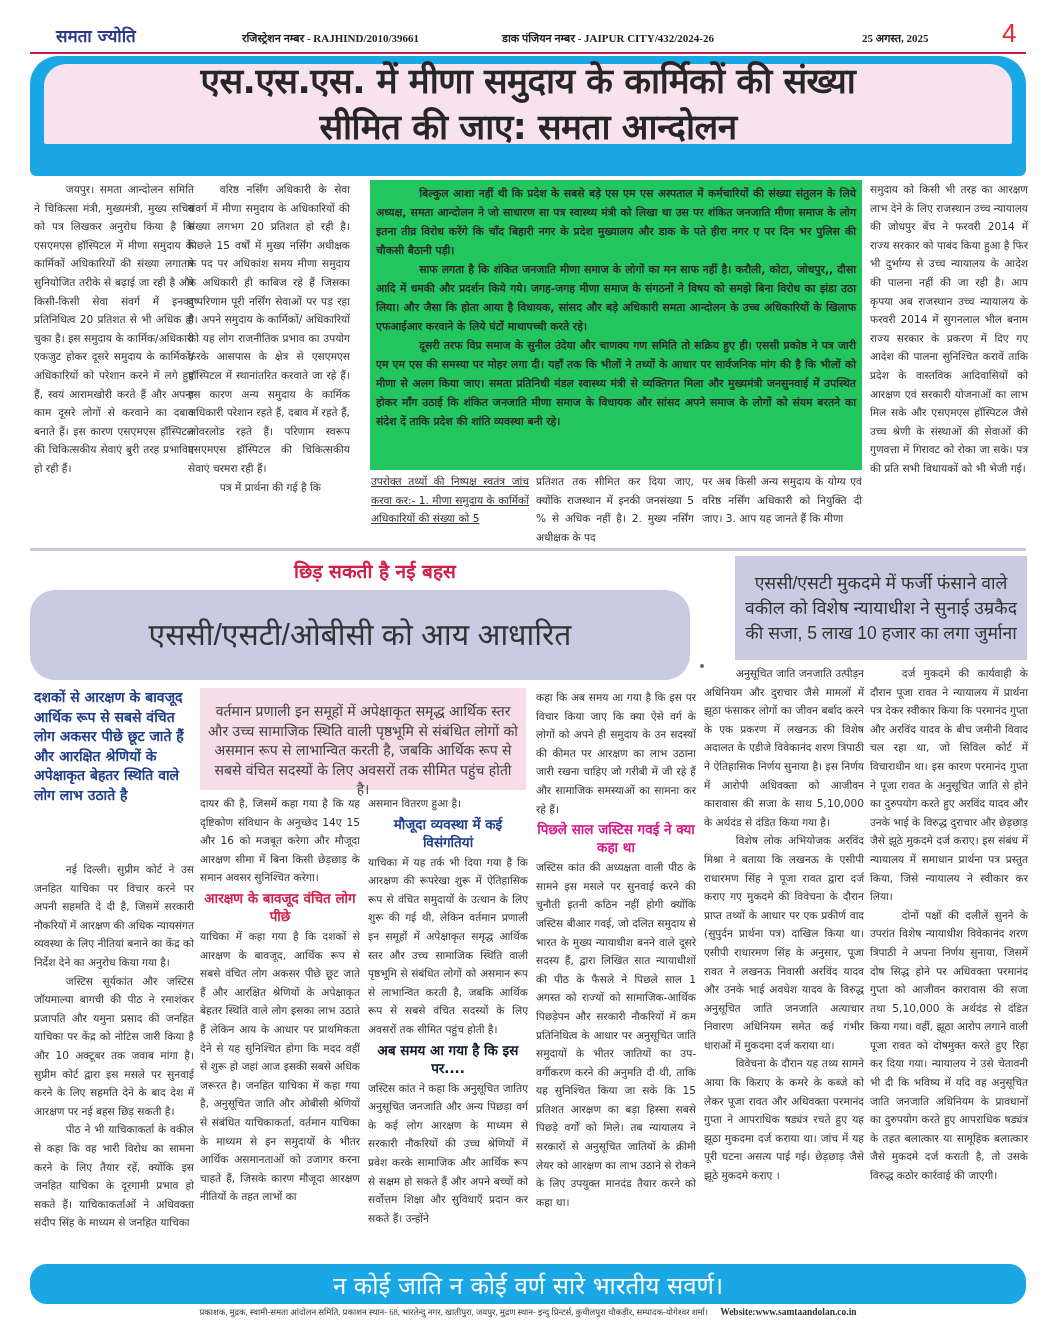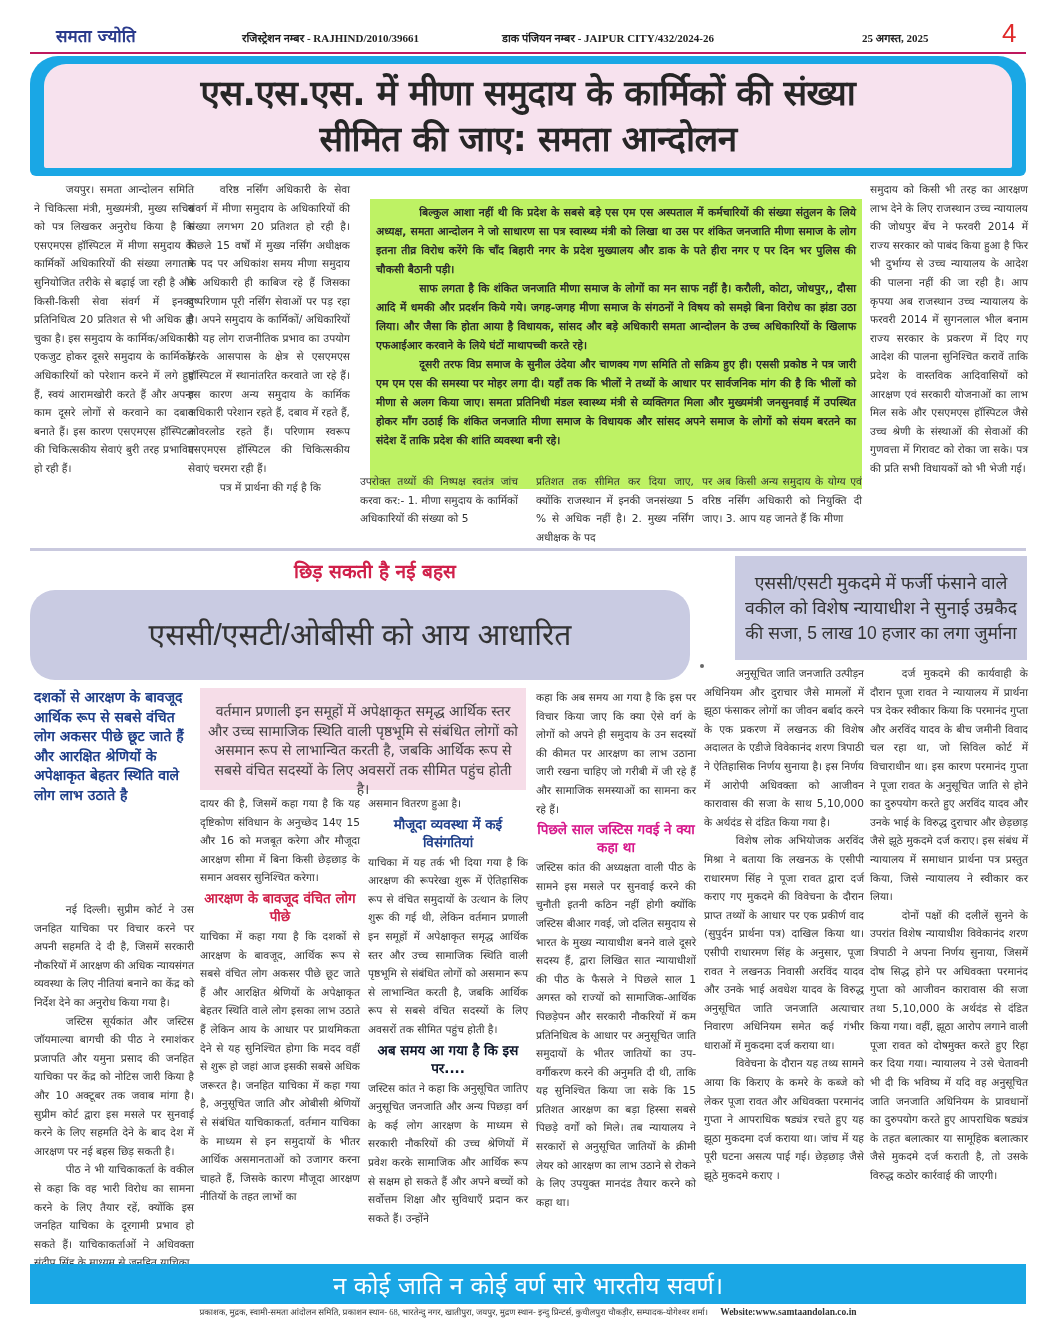--- a/index.html
+++ b/index.html
@@ -7,49 +7,49 @@
   body { font-family: "DejaVu Sans", "Liberation Sans", sans-serif; color: #2a2a2a; position: relative; }
 
   .masthead { position: absolute; left: 30px; top: 20px; width: 996px; height: 34px; border-bottom: 2px solid #be185d; }
   .mast-name { position: absolute; left: 26px; top: 4px; font-size: 17px; font-weight: bold; color: #2a3a8c; font-family: "DejaVu Serif", serif; }
   .mast-reg { position: absolute; left: 212px; top: 10px; font-size: 11px; color: #222; font-family: "Liberation Serif", serif; font-weight: bold; }
   .mast-post { position: absolute; left: 472px; top: 10px; font-size: 11px; color: #222; font-family: "Liberation Serif", serif; font-weight: bold; }
   .mast-date { position: absolute; left: 832px; top: 10px; font-size: 11px; color: #222; font-family: "Liberation Serif", serif; font-weight: bold; }
   .mast-page { position: absolute; left: 972px; top: -2px; font-size: 26px; color: #e02b2b; font-family: "Liberation Sans", sans-serif; }
 
   .headline-wrap { position: absolute; left: 30px; top: 56px; width: 996px; height: 120px; background: #1aa7e5; border-radius: 28px 28px 6px 6px; }
-  .headline-inner { position: absolute; left: 14px; top: 8px; width: 968px; height: 104px; background: #f7e2ee; border-radius: 22px 22px 2px 2px; display: flex; flex-direction: column; justify-content: center; align-items: center; }
+  .headline-inner { position: absolute; left: 14px; top: 8px; width: 968px; height: 80px; background: #f7e2ee; border-radius: 22px 22px 2px 2px; display: flex; flex-direction: column; justify-content: center; align-items: center; }
   .headline { font-size: 35px; line-height: 46px; font-weight: bold; color: #262626; text-align: center; font-family: "DejaVu Sans", sans-serif; letter-spacing: -0.5px; }
 
   .col { position: absolute; font-size: 10.6px; line-height: 18.6px; text-align: justify; color: #333; font-family: "DejaVu Sans", sans-serif; }
   .col p { text-indent: 3em; }
   .col p.noindent { text-indent: 0; }
 
-  .box-blue { position: absolute; left: 370px; top: 180px; width: 492px; height: 290px; background: #bef264; padding: 4px 6px; font-size: 10.8px; line-height: 19px; text-align: justify; font-weight: bold; color: #2b2b2b; margin-top: 19px; }
+  .box-blue { position: absolute; left: 370px; top: 180px; width: 492px; height: 290px; background: #22c55e; padding: 4px 6px; font-size: 10.8px; line-height: 19px; text-align: justify; font-weight: bold; color: #2b2b2b; }
   .box-blue p { text-indent: 4em; }
 
   .sep-line { position: absolute; height: 3px; background: #c9c9de; }
 
   .sub-kicker { position: absolute; left: 60px; top: 558px; width: 630px; text-align: center; font-size: 19px; color: #d0204a; font-weight: bold; }
   .sub-headline-box { position: absolute; left: 30px; top: 590px; width: 660px; height: 90px; background: #c9cbe2; display: flex; flex-direction: column; justify-content: center; align-items: center; border-radius: 25px; }
   .sub-headline { font-size: 30px; line-height: 40px; color: #333; text-align: center; font-family: "Liberation Sans", sans-serif; }
 
   .side-headline-box { position: absolute; left: 735px; top: 556px; width: 292px; height: 104px; background: #c9cbe2; display: flex; flex-direction: column; justify-content: center; align-items: center; padding: 2px 4px; }
   .side-headline { font-size: 17.5px; line-height: 25px; color: #333; text-align: center; font-family: "Liberation Sans", sans-serif; }
 
   .pull-left { position: absolute; left: 34px; top: 688px; width: 160px; font-size: 14px; line-height: 19.5px; font-weight: bold; color: #1f3f8a; }
   .pull-center { position: absolute; left: 200px; top: 688px; width: 326px; height: 102px; background: #f6dde8; font-size: 14px; line-height: 19.5px; text-align: center; color: #404040; padding: 14px 6px; }
 
   .sec-head { text-align: center; font-weight: bold; font-size: 13.5px; line-height: 18px; margin: 2px 0 2px; text-indent: 0; }
   .sec-head.blue { color: #1f3f8a; }
   .sec-head.red { color: #d0204a; }
   .sec-head.cyan { color: #0f172a; }
   .sec-head.magenta { color: #d6168a; }
 
-  .footer-band { position: absolute; left: 30px; top: 1264px; width: 996px; height: 40px; background: #1aa7e5; display: flex; align-items: center; justify-content: center; }
+  .footer-band { position: absolute; left: 30px; top: 1264px; width: 996px; height: 40px; background: #1aa7e5; display: flex; align-items: center; justify-content: center; border-radius: 17px; }
   .footer-slogan { color: #ffffff; font-size: 24px; font-family: "DejaVu Sans", sans-serif; }
   .imprint { position: absolute; left: 30px; top: 1306px; width: 996px; font-size: 8.5px; color: #333; text-align: center; font-family: "Liberation Serif", serif; }
   .imprint .web { font-weight: bold; margin-left: 10px; font-size: 9.5px; }
   .bullet-mark { position:absolute; left:700px; top:664px; width:4px; height:4px; background:#666; border-radius:50%; }
 </style>
 </head>
 <body>
 
 <div class="masthead">
   <span class="mast-name">समता ज्योति</span>
@@ -73,21 +73,21 @@
   <p>वरिष्ठ नर्सिंग अधिकारी के सेवा संवर्ग में मीणा समुदाय के अधिकारियों की संख्या लगभग 20 प्रतिशत हो रही है। पिछले 15 वर्षों में मुख्य नर्सिंग अधीक्षक के पद पर अधिकांश समय मीणा समुदाय के अधिकारी ही काबिज रहे हैं जिसका दुष्परिणाम पूरी नर्सिंग सेवाओं पर पड़ रहा है। अपने समुदाय के कार्मिकों/ अधिकारियों को यह लोग राजनीतिक प्रभाव का उपयोग करके आसपास के क्षेत्र से एसएमएस हॉस्पिटल में स्थानांतरित करवाते जा रहे हैं। इस कारण अन्य समुदाय के कार्मिक अधिकारी परेशान रहते हैं, दबाव में रहते हैं, ओवरलोड रहते हैं। परिणाम स्वरूप एसएमएस हॉस्पिटल की चिकित्सकीय सेवाएं चरमरा रही हैं।</p>
   <p>पत्र में प्रार्थना की गई है कि</p>
 </div>
 
 <div class="box-blue">
   <p>बिल्कुल आशा नहीं थी कि प्रदेश के सबसे बड़े एस एम एस अस्पताल में कर्मचारियों की संख्या संतुलन के लिये अध्यक्ष, समता आन्दोलन ने जो साधारण सा पत्र स्वास्थ्य मंत्री को लिखा था उस पर शंकित जनजाति मीणा समाज के लोग इतना तीव्र विरोध करेंगे कि चाँद बिहारी नगर के प्रदेश मुख्यालय और डाक के पते हीरा नगर ए पर दिन भर पुलिस की चौकसी बैठानी पड़ी।</p>
   <p>साफ लगता है कि शंकित जनजाति मीणा समाज के लोगों का मन साफ नहीं है। करौली, कोटा, जोधपुर,, दौसा आदि में धमकी और प्रदर्शन किये गये। जगह-जगह मीणा समाज के संगठनों ने विषय को समझे बिना विरोध का झंडा उठा लिया। और जैसा कि होता आया है विधायक, सांसद और बड़े अधिकारी समता आन्दोलन के उच्च अधिकारियों के खिलाफ एफआईआर करवाने के लिये घंटों माथापच्ची करते रहे।</p>
   <p>दूसरी तरफ विप्र समाज के सुनील उंदेया और चाणक्य गण समिति तो सक्रिय हुए ही। एससी प्रकोष्ठ ने पत्र जारी एम एम एस की समस्या पर मोहर लगा दी। यहाँ तक कि भीलों ने तथ्यों के आधार पर सार्वजनिक मांग की है कि भीलों को मीणा से अलग किया जाए। समता प्रतिनिधी मंडल स्वास्थ्य मंत्री से व्यक्तिगत मिला और मुख्यमंत्री जनसुनवाई में उपस्थित होकर माँग उठाई कि शंकित जनजाति मीणा समाज के विधायक और सांसद अपने समाज के लोगों को संयम बरतने का संदेश दें ताकि प्रदेश की शांति व्यवस्था बनी रहे।</p>
 </div>
 
-<div class="col" style="left:360px; top:472px; width:158px;">
+<div class="col" style="left:371px; top:472px; width:158px;text-decoration:underline;">
   <p class="noindent">उपरोक्त तथ्यों की निष्पक्ष स्वतंत्र जांच करवा कर:- 1. मीणा समुदाय के कार्मिकों अधिकारियों की संख्या को 5</p>
 </div>
 <div class="col" style="left:536px; top:472px; width:158px;">
   <p class="noindent">प्रतिशत तक सीमित कर दिया जाए, क्योंकि राजस्थान में इनकी जनसंख्या 5 % से अधिक नहीं है। 2. मुख्य नर्सिंग अधीक्षक के पद</p>
 </div>
 <div class="col" style="left:702px; top:472px; width:160px;">
   <p class="noindent">पर अब किसी अन्य समुदाय के योग्य एवं वरिष्ठ नर्सिंग अधिकारी को नियुक्ति दी जाए। 3. आप यह जानते हैं कि मीणा</p>
 </div>
 <div class="col" style="left:870px; top:180px; width:158px;">
   <p class="noindent">समुदाय को किसी भी तरह का आरक्षण लाभ देने के लिए राजस्थान उच्च न्यायालय की जोधपुर बेंच ने फरवरी 2014 में राज्य सरकार को पाबंद किया हुआ है फिर भी दुर्भाग्य से उच्च न्यायालय के आदेश की पालना नहीं की जा रही है। आप कृपया अब राजस्थान उच्च न्यायालय के फरवरी 2014 में सुगनलाल भील बनाम राज्य सरकार के प्रकरण में दिए गए आदेश की पालना सुनिश्चित करावें ताकि प्रदेश के वास्तविक आदिवासियों को आरक्षण एवं सरकारी योजनाओं का लाभ मिल सके और एसएमएस हॉस्पिटल जैसे उच्च श्रेणी के संस्थाओं की सेवाओं की गुणवत्ता में गिरावट को रोका जा सके। पत्र की प्रति सभी विधायकों को भी भेजी गई।</p>
@@ -96,21 +96,21 @@
 <div class="sep-line" style="left:30px; top:548px; width:996px;"></div>
 
 <div class="sub-kicker">छिड़ सकती है नई बहस</div>
 <div class="sub-headline-box">
   <div class="sub-headline">एससी/एसटी/ओबीसी को आय आधारित</div>
 </div>
 
 <div class="pull-left">दशकों से आरक्षण के बावजूद आर्थिक रूप से सबसे वंचित लोग अकसर पीछे छूट जाते हैं और आरक्षित श्रेणियों के अपेक्षाकृत बेहतर स्थिति वाले लोग लाभ उठाते है</div>
 <div class="pull-center">वर्तमान प्रणाली इन समूहों में अपेक्षाकृत समृद्ध आर्थिक स्तर और उच्च सामाजिक स्थिति वाली पृष्ठभूमि से संबंधित लोगों को असमान रूप से लाभान्वित करती है, जबकि आर्थिक रूप से सबसे वंचित सदस्यों के लिए अवसरों तक सीमित पहुंच होती है।</div>
 
-<div class="col" style="left:34px; top:860px; width:160px;margin-top:40px;">
+<div class="col" style="left:34px; top:860px; width:160px;">
   <p>नई दिल्ली। सुप्रीम कोर्ट ने उस जनहित याचिका पर विचार करने पर अपनी सहमति दे दी है, जिसमें सरकारी नौकरियों में आरक्षण की अधिक न्यायसंगत व्यवस्था के लिए नीतियां बनाने का केंद्र को निर्देश देने का अनुरोध किया गया है।</p>
   <p>जस्टिस सूर्यकांत और जस्टिस जॉयमाल्या बागची की पीठ ने रमाशंकर प्रजापति और यमुना प्रसाद की जनहित याचिका पर केंद्र को नोटिस जारी किया है और 10 अक्टूबर तक जवाब मांगा है। सुप्रीम कोर्ट द्वारा इस मसले पर सुनवाई करने के लिए सहमति देने के बाद देश में आरक्षण पर नई बहस छिड़ सकती है।</p>
   <p>पीठ ने भी याचिकाकर्ता के वकील से कहा कि वह भारी विरोध का सामना करने के लिए तैयार रहें, क्योंकि इस जनहित याचिका के दूरगामी प्रभाव हो सकते हैं। याचिकाकर्ताओं ने अधिवक्ता संदीप सिंह के माध्यम से जनहित याचिका</p>
 </div>
 
 <div class="col" style="left:200px; top:794px; width:160px;">
   <p class="noindent">दायर की है, जिसमें कहा गया है कि यह दृष्टिकोण संविधान के अनुच्छेद 14ए 15 और 16 को मजबूत करेगा और मौजूदा आरक्षण सीमा में बिना किसी छेड़छाड़ के समान अवसर सुनिश्चित करेगा।</p>
   <div class="sec-head red">आरक्षण के बावजूद वंचित लोग पीछे</div>
   <p class="noindent">याचिका में कहा गया है कि दशकों से आरक्षण के बावजूद, आर्थिक रूप से सबसे वंचित लोग अकसर पीछे छूट जाते हैं और आरक्षित श्रेणियों के अपेक्षाकृत बेहतर स्थिति वाले लोग इसका लाभ उठाते हैं लेकिन आय के आधार पर प्राथमिकता देने से यह सुनिश्चित होगा कि मदद वहीं से शुरू हो जहां आज इसकी सबसे अधिक जरूरत है। जनहित याचिका में कहा गया है, अनुसूचित जाति और ओबीसी श्रेणियों से संबंधित याचिकाकर्ता, वर्तमान याचिका के माध्यम से इन समुदायों के भीतर आर्थिक असमानताओं को उजागर करना चाहते हैं, जिसके कारण मौजूदा आरक्षण नीतियों के तहत लाभों का</p>
 </div>

